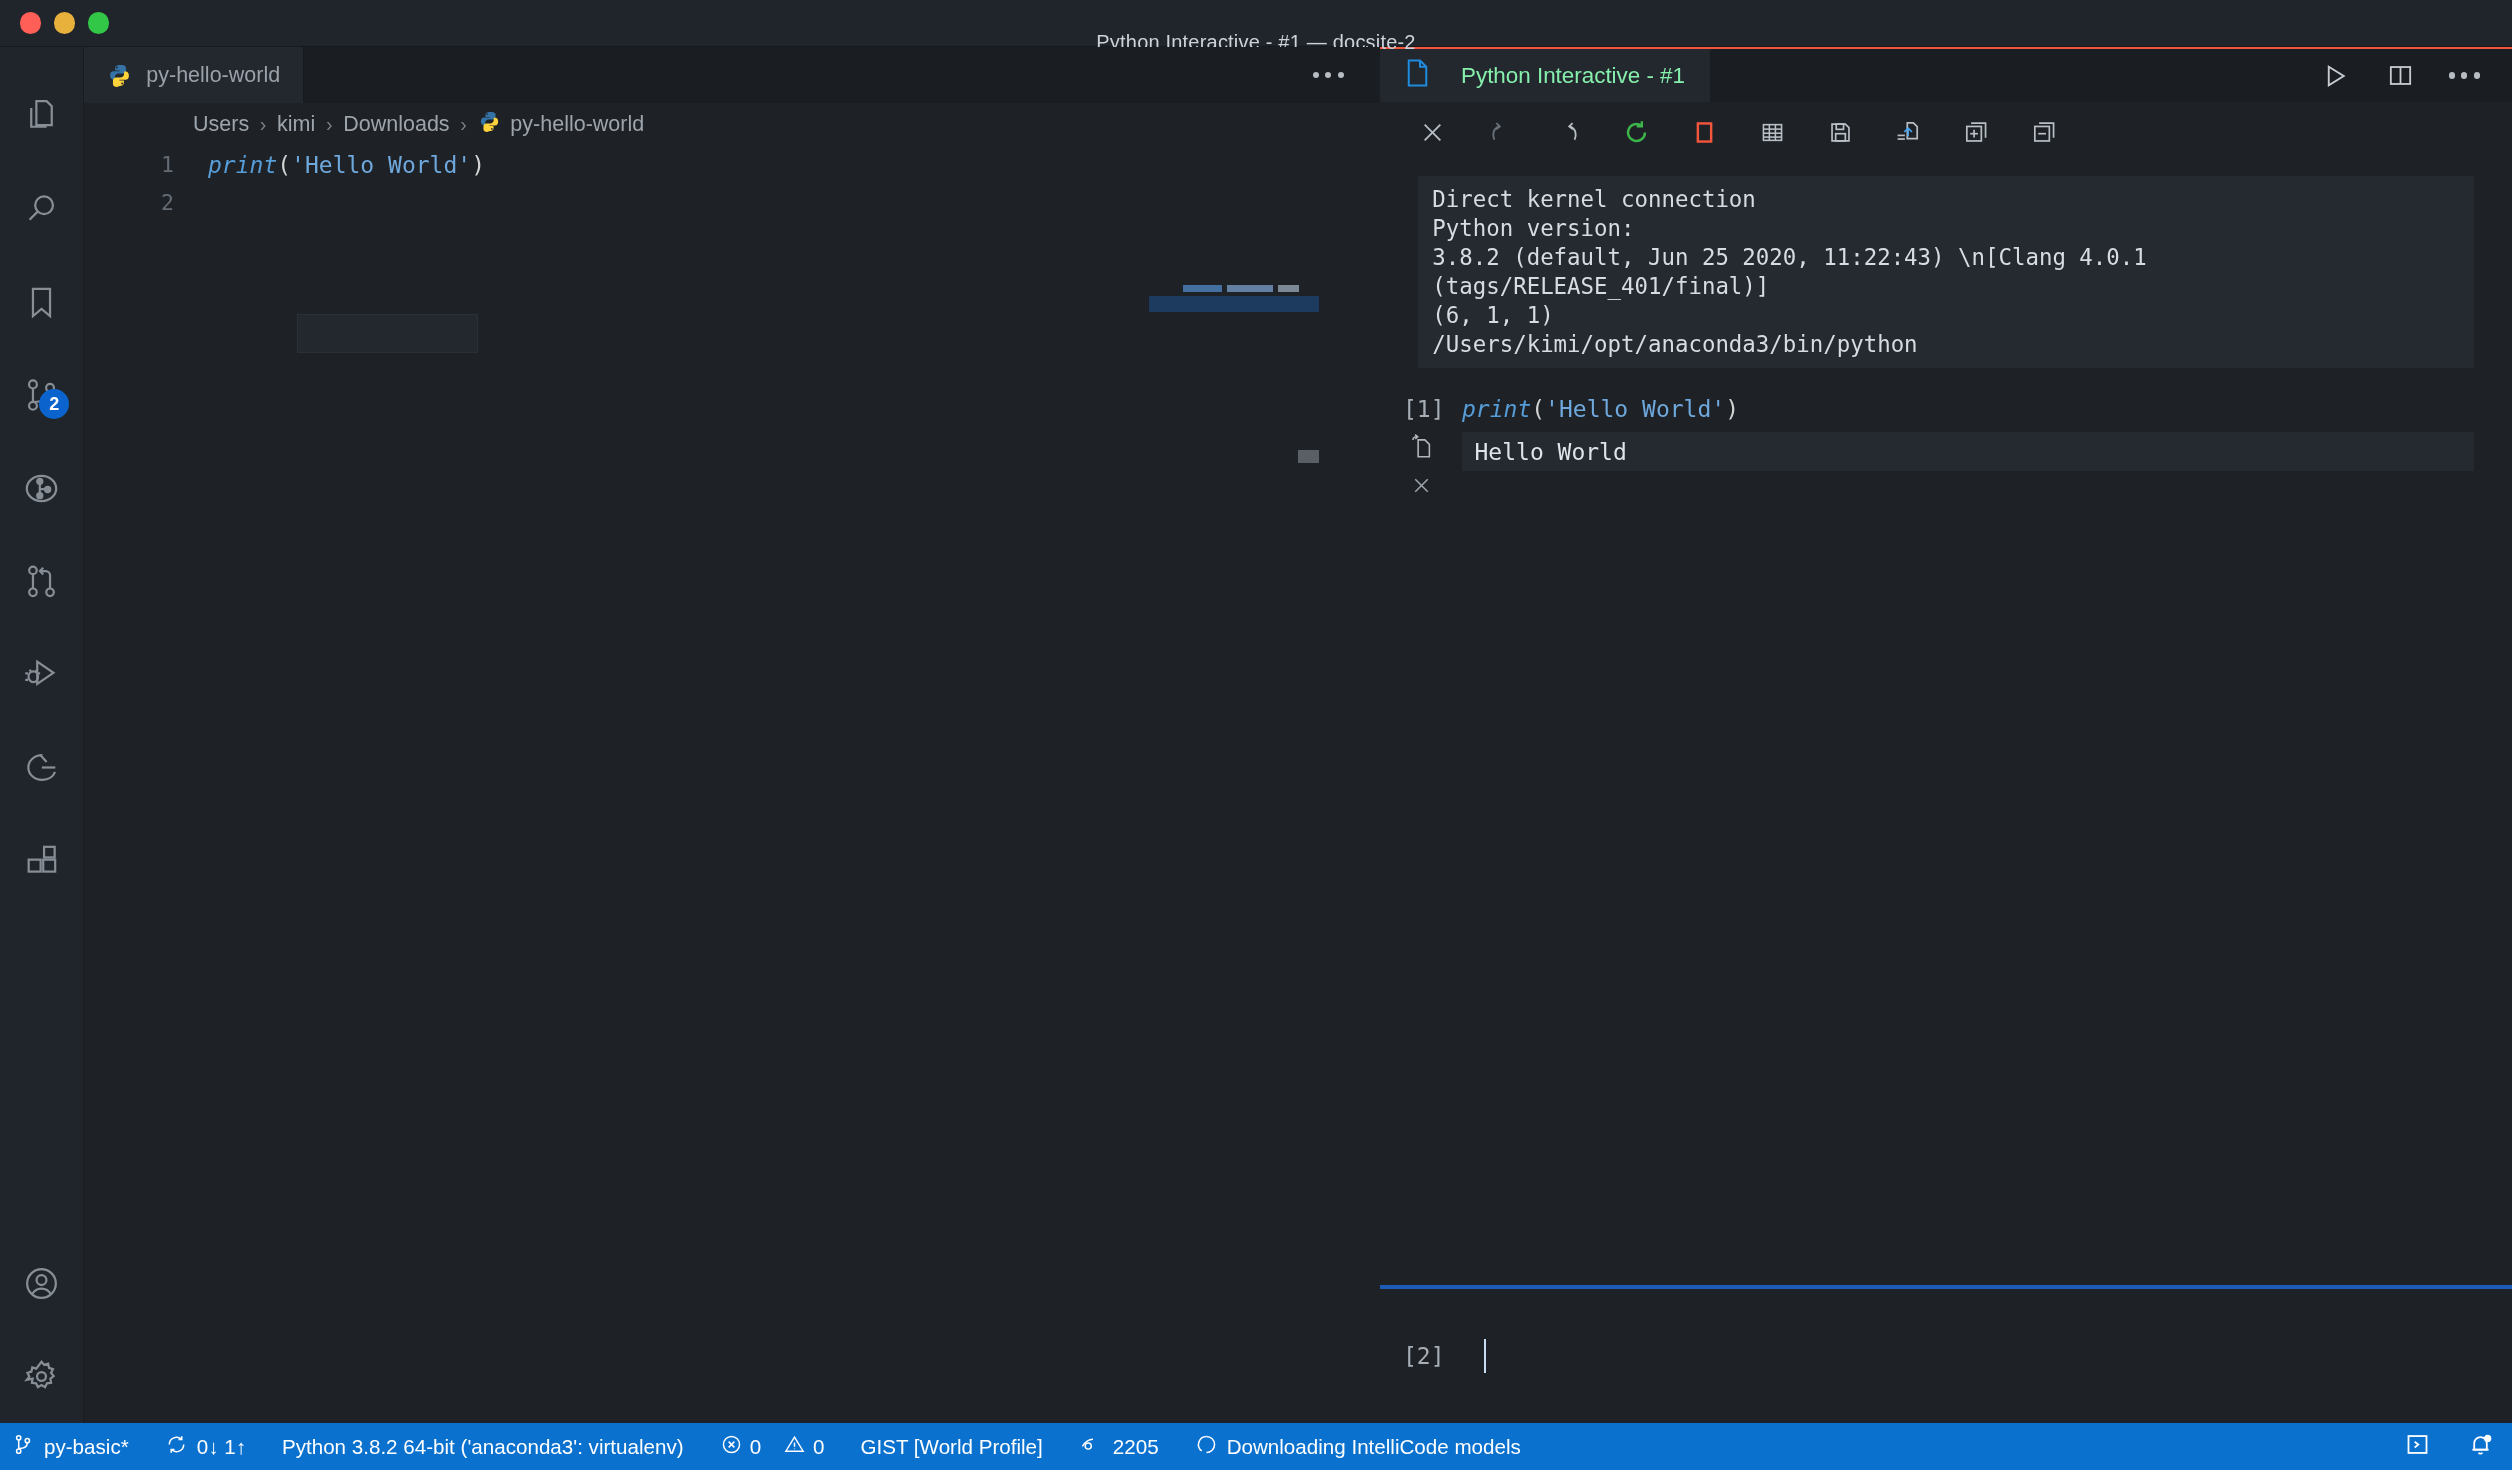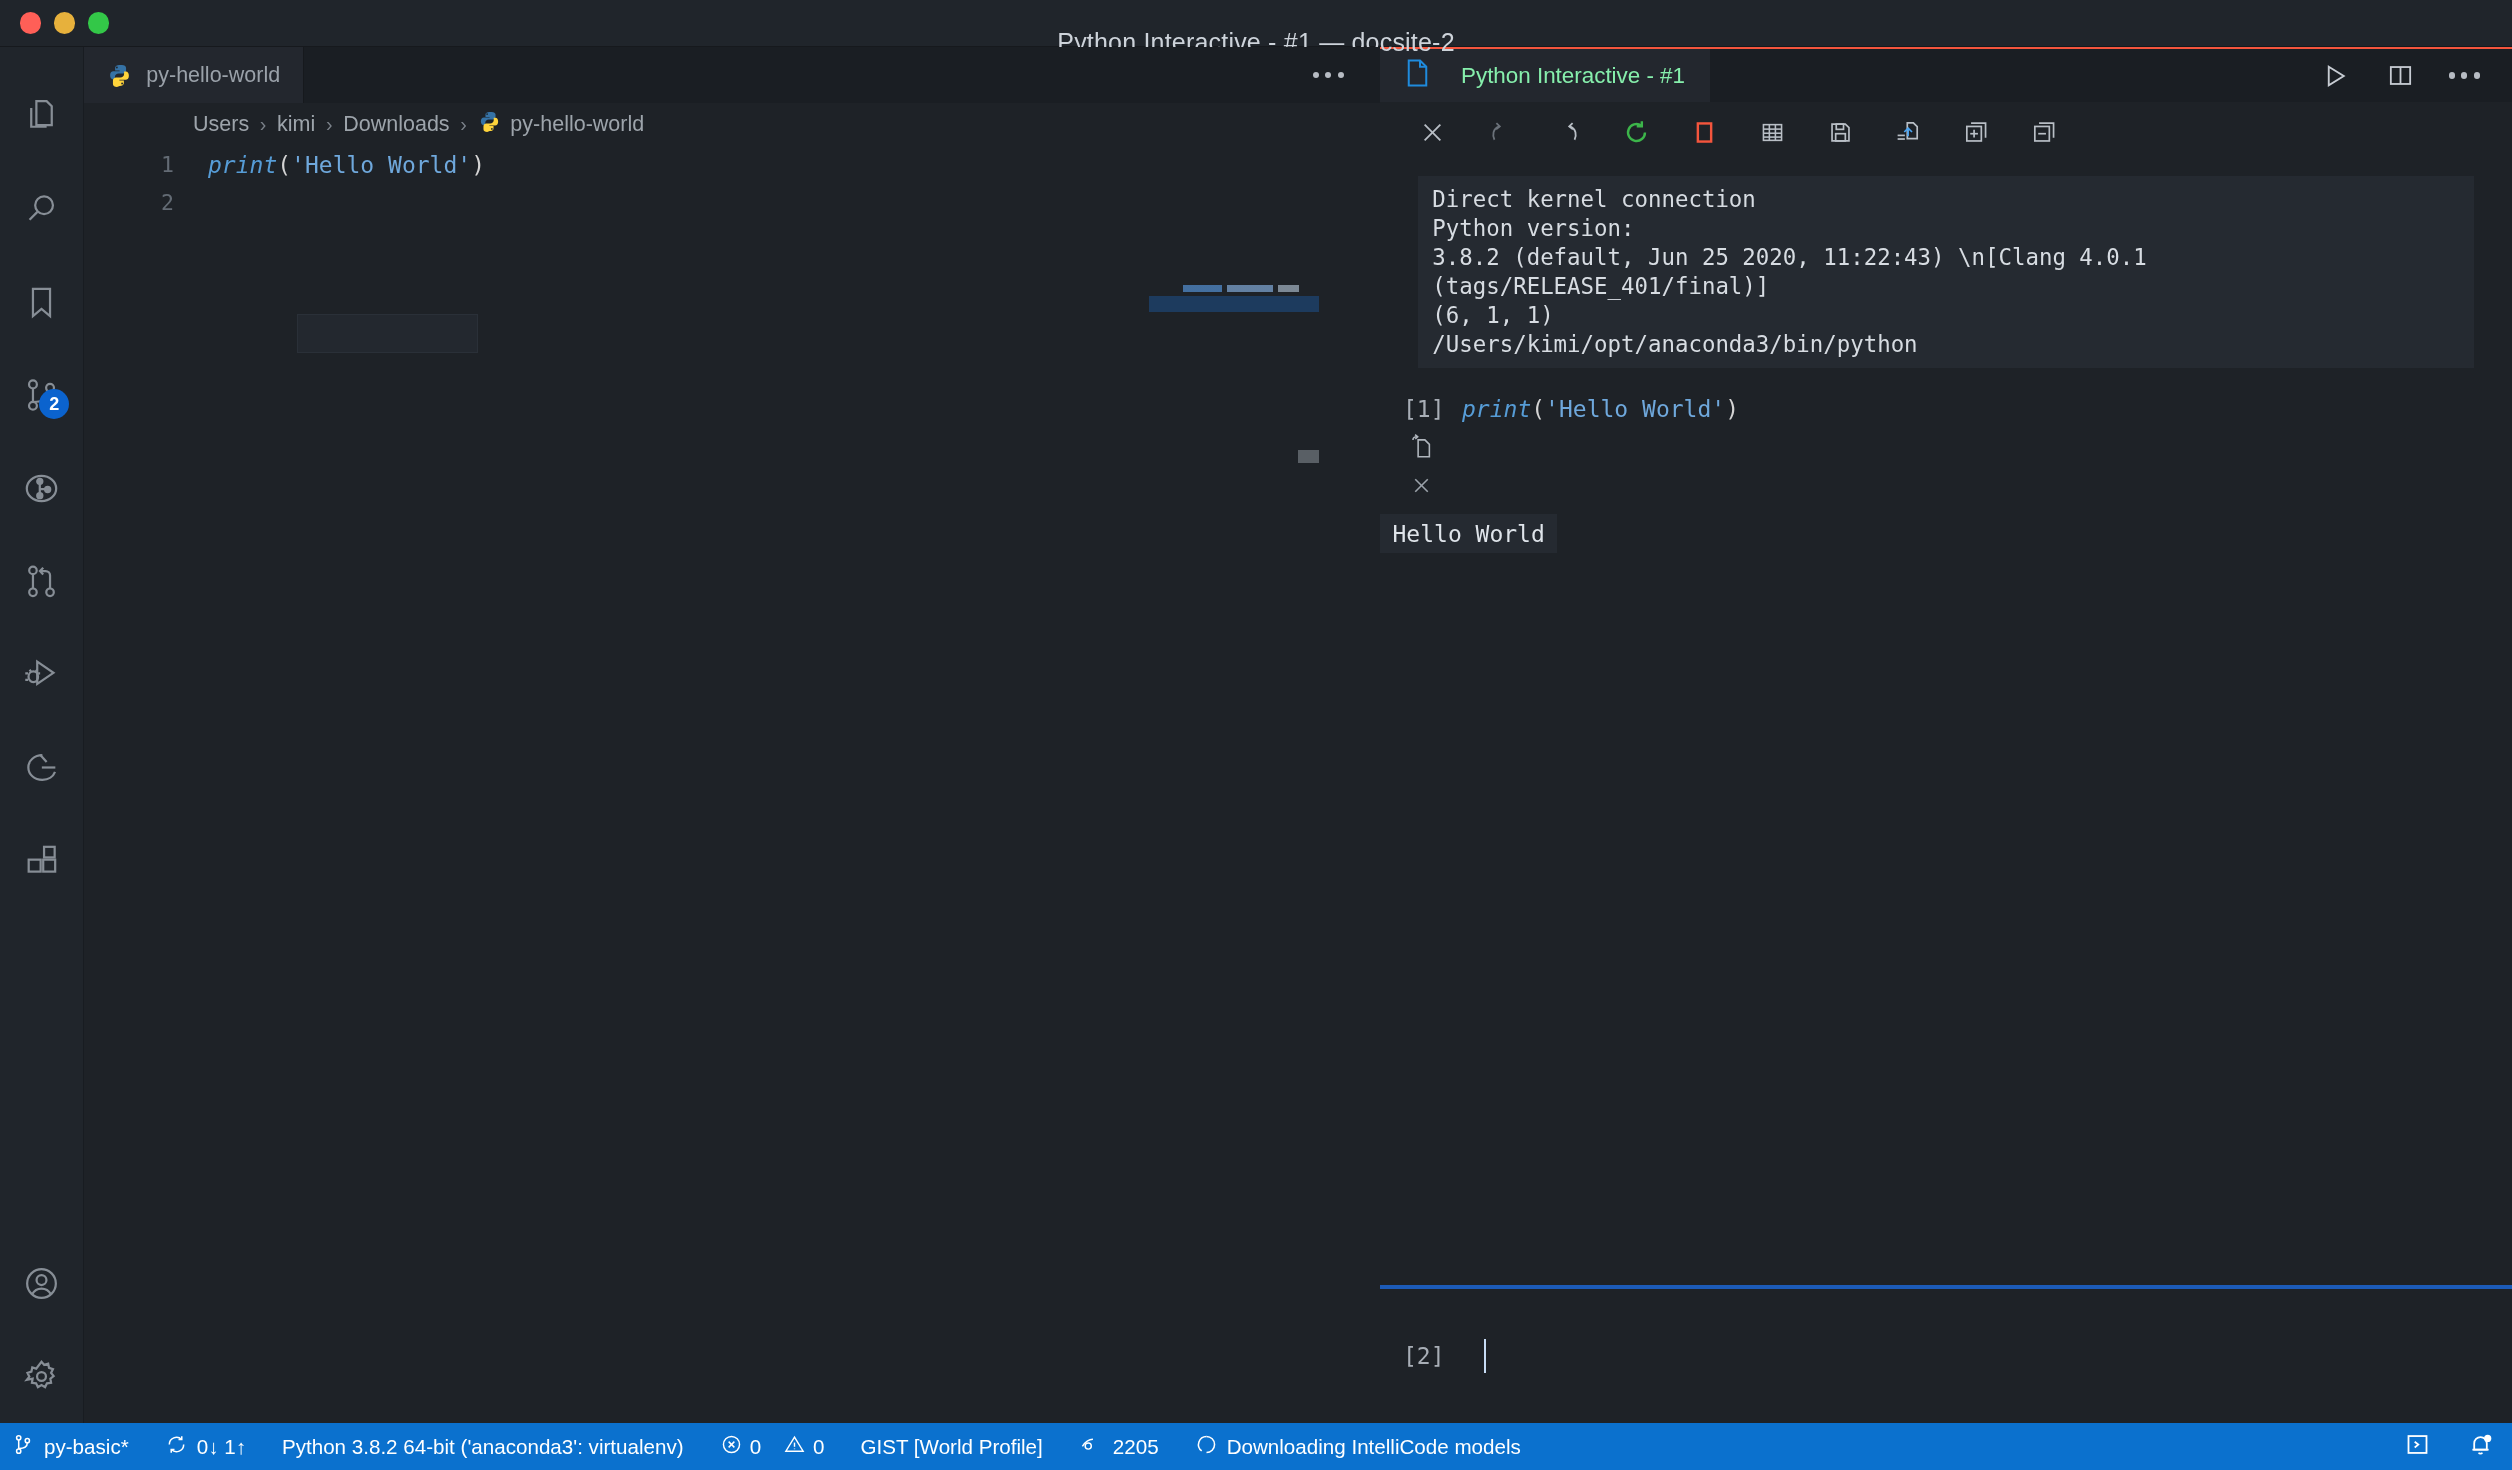--- a/index.html
+++ b/index.html
@@ -19,21 +19,21 @@
     position: relative;
     border-bottom: 0.9px solid #16191d;
   }
   .traffic { display: flex; gap: 12.5px; padding-left: 19.7px; }
   .light { width: 21.5px; height: 21.5px; border-radius: 50%; }
   .light.red { background: #ff5f57; }
   .light.yellow { background: #e7b13c; }
   .light.green { background: #33c748; }
   .title-text {
     position: absolute; left: 0; right: 0; text-align: center;
-    font-size: 25px; color: #cdd3da; letter-spacing: 0.2px;
+    font-size: 20px; color: #cdd3da; letter-spacing: 0.2px;
     pointer-events: none;
     margin-top: 39px;
   }
 
   
   .body { flex: 1 1 auto; display: flex; min-height: 0; }
 
   
   .activitybar {
     width: 84px; flex: 0 0 84px; background: #20252b;
@@ -120,21 +120,21 @@
     font-family: "DejaVu Sans Mono", monospace; font-size: 22.4px; line-height: 29px;
     padding: 9px 14.3px; white-space: pre-wrap; word-break: break-word;
   }
   .cell {
     margin-top: 23px; display: flex; align-items: flex-start;
     font-family: "DejaVu Sans Mono", monospace;
   }
   .cell-prompt { width: 82px; flex: 0 0 82px; text-align: left; padding-left: 23px;
     color: #a8aeb6; font-size: 23px; line-height: 36px; }
   .cell-code { font-size: 23px; line-height: 36px; white-space: pre; }
-  .cell-out-row { display: flex; align-items: flex-start; margin-top: 5.4px; flex-direction: column; }
+  .cell-out-row { display: flex; align-items: flex-start; margin-top: 5.4px; }
   .cell-out-icons { width: 82px; flex: 0 0 82px; display: flex; flex-direction: column; align-items: center; gap: 10.7px; }
   .out-text {
     flex: 1 1 auto; background: #252a31; color: #dfe4ea; font-size: 23px; line-height: 34px;
     font-family: "DejaVu Sans Mono", monospace; padding: 2.7px 12.5px; margin-right: 38px;
   }
   .ia-separator { height: 3.6px; background: #1c5bb8; margin: 0; }
   .ia-input { flex: 0 0 auto; background: #1e2227; height: 134px; display: flex; align-items: center; }
   .in-prompt { width: 82px; flex: 0 0 82px; padding-left: 23px; color: #a8aeb6;
     font-family: "DejaVu Sans Mono", monospace; font-size: 23px; }
   .caret { width: 2.7px; height: 34px; background: #c7dcf5; margin-left: 21.5px; }

